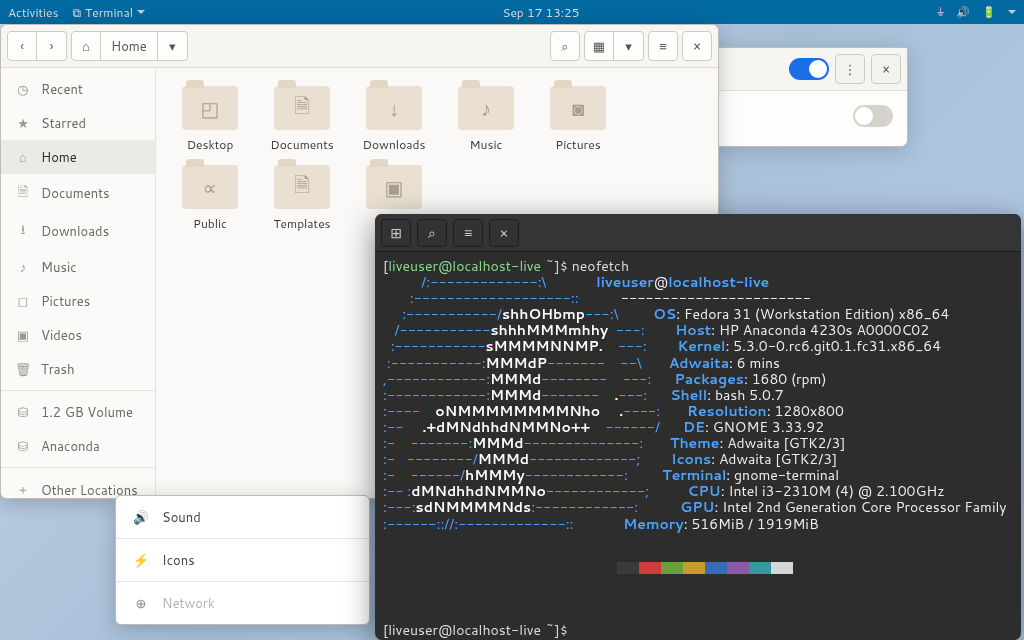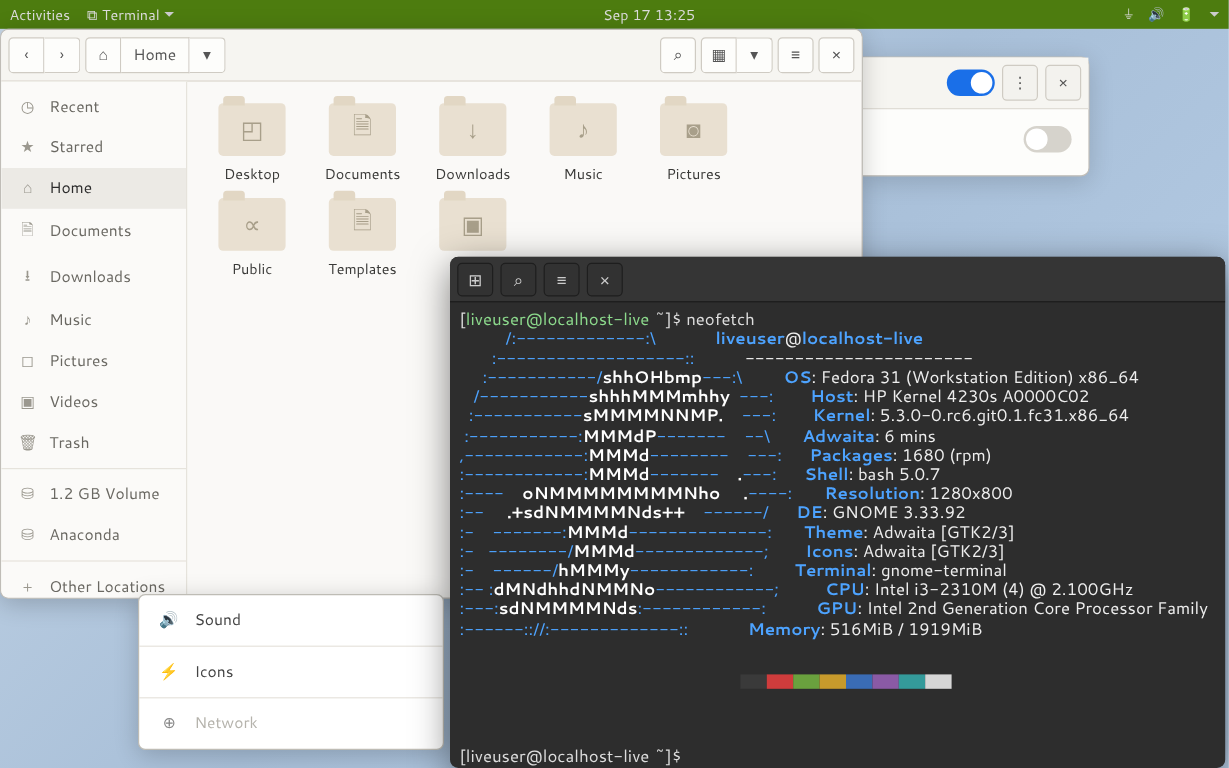--- a/index.html
+++ b/index.html
@@ -1,19 +1,19 @@
 <!DOCTYPE html>
 <html><head>
 <meta charset="utf-8">
 <style>
 * { margin: 0; padding: 0; box-sizing: border-box; font-family: "Cantarell", "Helvetica Neue", sans-serif; }
 body { background: linear-gradient(135deg, #c8d8e8 0%, #a8bfd8 50%, #b8cfe8 100%); width: 1024px; height: 640px; overflow: hidden; position: relative; }
 
 
-.topbar { background: #4d7c0f; color: #ddd; height: 24px; display: flex; align-items: center; font-size: 12px; padding: 0 8px; justify-content: space-between; }
+.topbar { background: #0369a1; color: #ddd; height: 24px; display: flex; align-items: center; font-size: 12px; padding: 0 8px; justify-content: space-between; }
 .topbar-left { display: flex; gap: 14px; align-items: center; }
 .topbar-left span { display: flex; align-items: center; gap: 4px; }
 .topbar-right { display: flex; gap: 12px; align-items: center; font-size: 11px; }
 .triangle-down { width: 0; height: 0; border-left: 4px solid transparent; border-right: 4px solid transparent; border-top: 4px solid #ccc; display:inline-block; }
 
 
 .files-window { position: absolute; top: 24px; left: 0; width: 719px; height: 475px; background: #faf9f7; border: 1px solid #c0bdb7; border-radius: 7px; box-shadow: 0 4px 20px rgba(0,0,0,0.2); overflow: hidden; display: flex; flex-direction: column; }
 .files-header { display: flex; align-items: center; padding: 6px; border-bottom: 1px solid #ddd8d0; background: #f6f5f1; gap: 4px; }
 .btn { border: 1px solid #cfcbc3; background: #fdfdfb; border-radius: 4px; height: 30px; min-width: 30px; display: flex; align-items: center; justify-content: center; font-size: 13px; color: #555; }
 .btn-group { display: flex; }
@@ -246,27 +246,27 @@
   <div class="terminal-header">
     <div class="tbtn">⊞</div>
     <div class="tbtn">⌕</div>
     <div class="tbtn">≡</div>
     <div class="tbtn">×</div>
   </div>
   <div class="terminal-body" id="terminal-body">[<span class="t-user">liveuser</span><span class="t-at">@</span><span class="t-user">localhost-live</span> <span class="t-path">~</span>]$ neofetch
 <span class="t-art">          /:-------------:\             </span><span class="t-key">liveuser</span><span class="t-val">@</span><span class="t-key">localhost-live</span>
 <span class="t-art">       :-------------------::           </span><span class="t-val">-----------------------</span>
 <span class="t-art">     :-----------/<span class="t-art-w">shhOHbmp</span>---:\         </span><span class="t-key">OS</span><span class="t-val">: Fedora 31 (Workstation Edition) x86_64</span>
-<span class="t-art">   /-----------<span class="t-art-w">shhhMMMmhhy</span>  ---:        </span><span class="t-key">Host</span><span class="t-val">: HP Kernel 4230s A0000C02</span>
+<span class="t-art">   /-----------<span class="t-art-w">shhhMMMmhhy</span>  ---:        </span><span class="t-key">Host</span><span class="t-val">: HP Anaconda 4230s A0000C02</span>
 <span class="t-art">  :-----------<span class="t-art-w">sMMMMNNMP.</span>    ---:        </span><span class="t-key">Kernel</span><span class="t-val">: 5.3.0-0.rc6.git0.1.fc31.x86_64</span>
 <span class="t-art"> :-----------:<span class="t-art-w">MMMdP</span>-------    --\       </span><span class="t-key">Adwaita</span><span class="t-val">: 6 mins</span>
 <span class="t-art">,------------:<span class="t-art-w">MMMd</span>--------    ---:      </span><span class="t-key">Packages</span><span class="t-val">: 1680 (rpm)</span>
 <span class="t-art">:------------:<span class="t-art-w">MMMd</span>-------    <span class="t-art-w">.</span>---:      </span><span class="t-key">Shell</span><span class="t-val">: bash 5.0.7</span>
 <span class="t-art">:----    <span class="t-art-w">oNMMMMMMMMNho</span>     <span class="t-art-w">.</span>----:       </span><span class="t-key">Resolution</span><span class="t-val">: 1280x800</span>
-<span class="t-art">:--     <span class="t-art-w">.+sdNMMMMNds++</span>    ------/      </span><span class="t-key">DE</span><span class="t-val">: GNOME 3.33.92</span>
+<span class="t-art">:--     <span class="t-art-w">.+dMNdhhdNMMNo++</span>    ------/      </span><span class="t-key">DE</span><span class="t-val">: GNOME 3.33.92</span>
 <span class="t-art">:-    -------:<span class="t-art-w">MMMd</span>--------------:       </span><span class="t-key">Theme</span><span class="t-val">: Adwaita [GTK2/3]</span>
 <span class="t-art">:-   --------/<span class="t-art-w">MMMd</span>-------------;        </span><span class="t-key">Icons</span><span class="t-val">: Adwaita [GTK2/3]</span>
 <span class="t-art">:-    ------/<span class="t-art-w">hMMMy</span>------------:         </span><span class="t-key">Terminal</span><span class="t-val">: gnome-terminal</span>
 <span class="t-art">:-- :<span class="t-art-w">dMNdhhdNMMNo</span>------------;          </span><span class="t-key">CPU</span><span class="t-val">: Intel i3-2310M (4) @ 2.100GHz</span>
 <span class="t-art">:---:<span class="t-art-w">sdNMMMMNds</span>:------------:           </span><span class="t-key">GPU</span><span class="t-val">: Intel 2nd Generation Core Processor Family</span>
 <span class="t-art">:------:://:-------------::             </span><span class="t-key">Memory</span><span class="t-val">: 516MiB / 1919MiB</span>
 
 <div class="color-blocks"><span style="background:#3a3a3a"></span><span style="background:#cf3c3c"></span><span style="background:#6aa13e"></span><span style="background:#c79a2c"></span><span style="background:#3a6cb5"></span><span style="background:#8a5aa5"></span><span style="background:#349a9a"></span><span style="background:#d6d6d6"></span></div>
 
 

